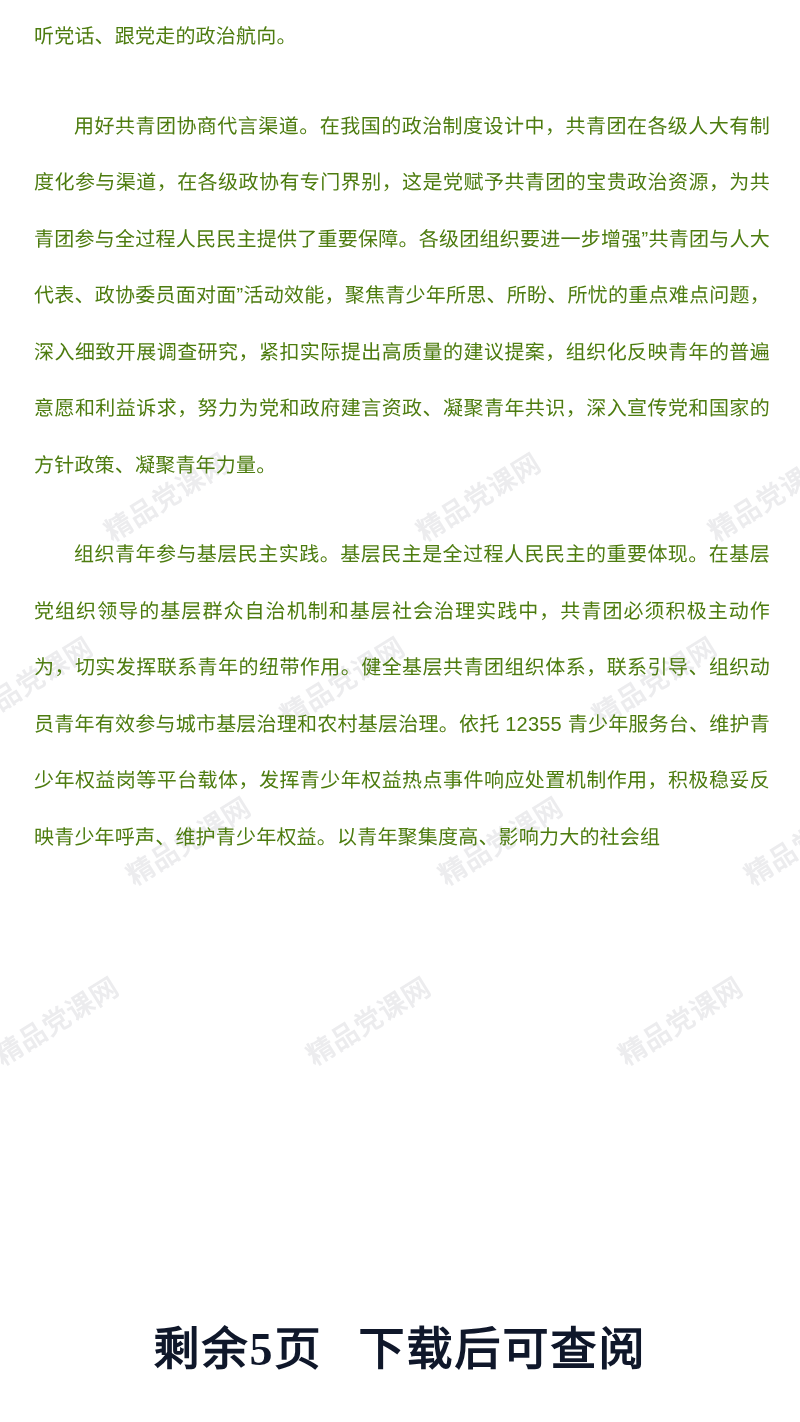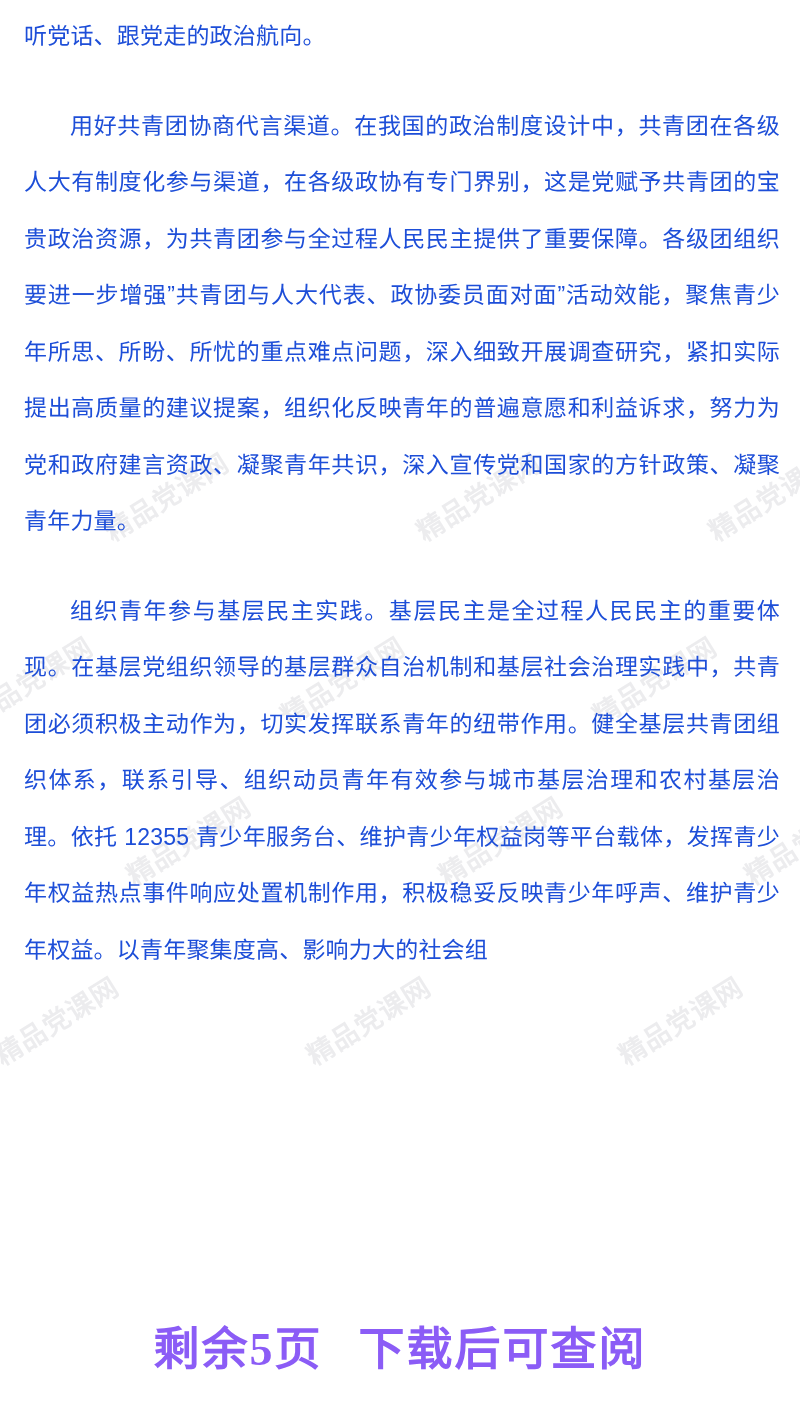--- a/index.html
+++ b/index.html
@@ -45,23 +45,23 @@
   
   .doc-body {
     position: absolute;
     z-index: 2;
     left: 22px;
     top: 0;
     width: 760px;
   }
 
   .para {
-    margin: 2px;
-    color: #1d4ed8;
-    font-size: 23px;
+    margin: 12px;
+    color: #4d7c0f;
+    font-size: 20px;
     line-height: 56.5px;
     text-align: justify;
     text-justify: inter-character;
     letter-spacing: 0.2px;
     font-weight: 400;
     word-break: break-all;
   }
   .para.indent { text-indent: 2em; }
   .para.first-line { margin-top: 8px; }
   .gap-after { margin-bottom: 33px; }
@@ -75,21 +75,21 @@
     top: 1300px;
     height: 90px;
     display: flex;
     align-items: center;
     justify-content: center;
   }
   .paywall-text {
     font-family: "Liberation Serif", "DejaVu Serif", serif;
     font-weight: 700;
     font-size: 46px;
-    color: #8b5cf6;
+    color: #0f172a;
     letter-spacing: 2px;
     white-space: nowrap;
     text-shadow: 1px 1px 0 rgba(255,255,255,0.85);
   }
   .paywall-gap { display: inline-block; width: 36px; }
 </style>
 </head>
 <body>
 
 <div class="page">

